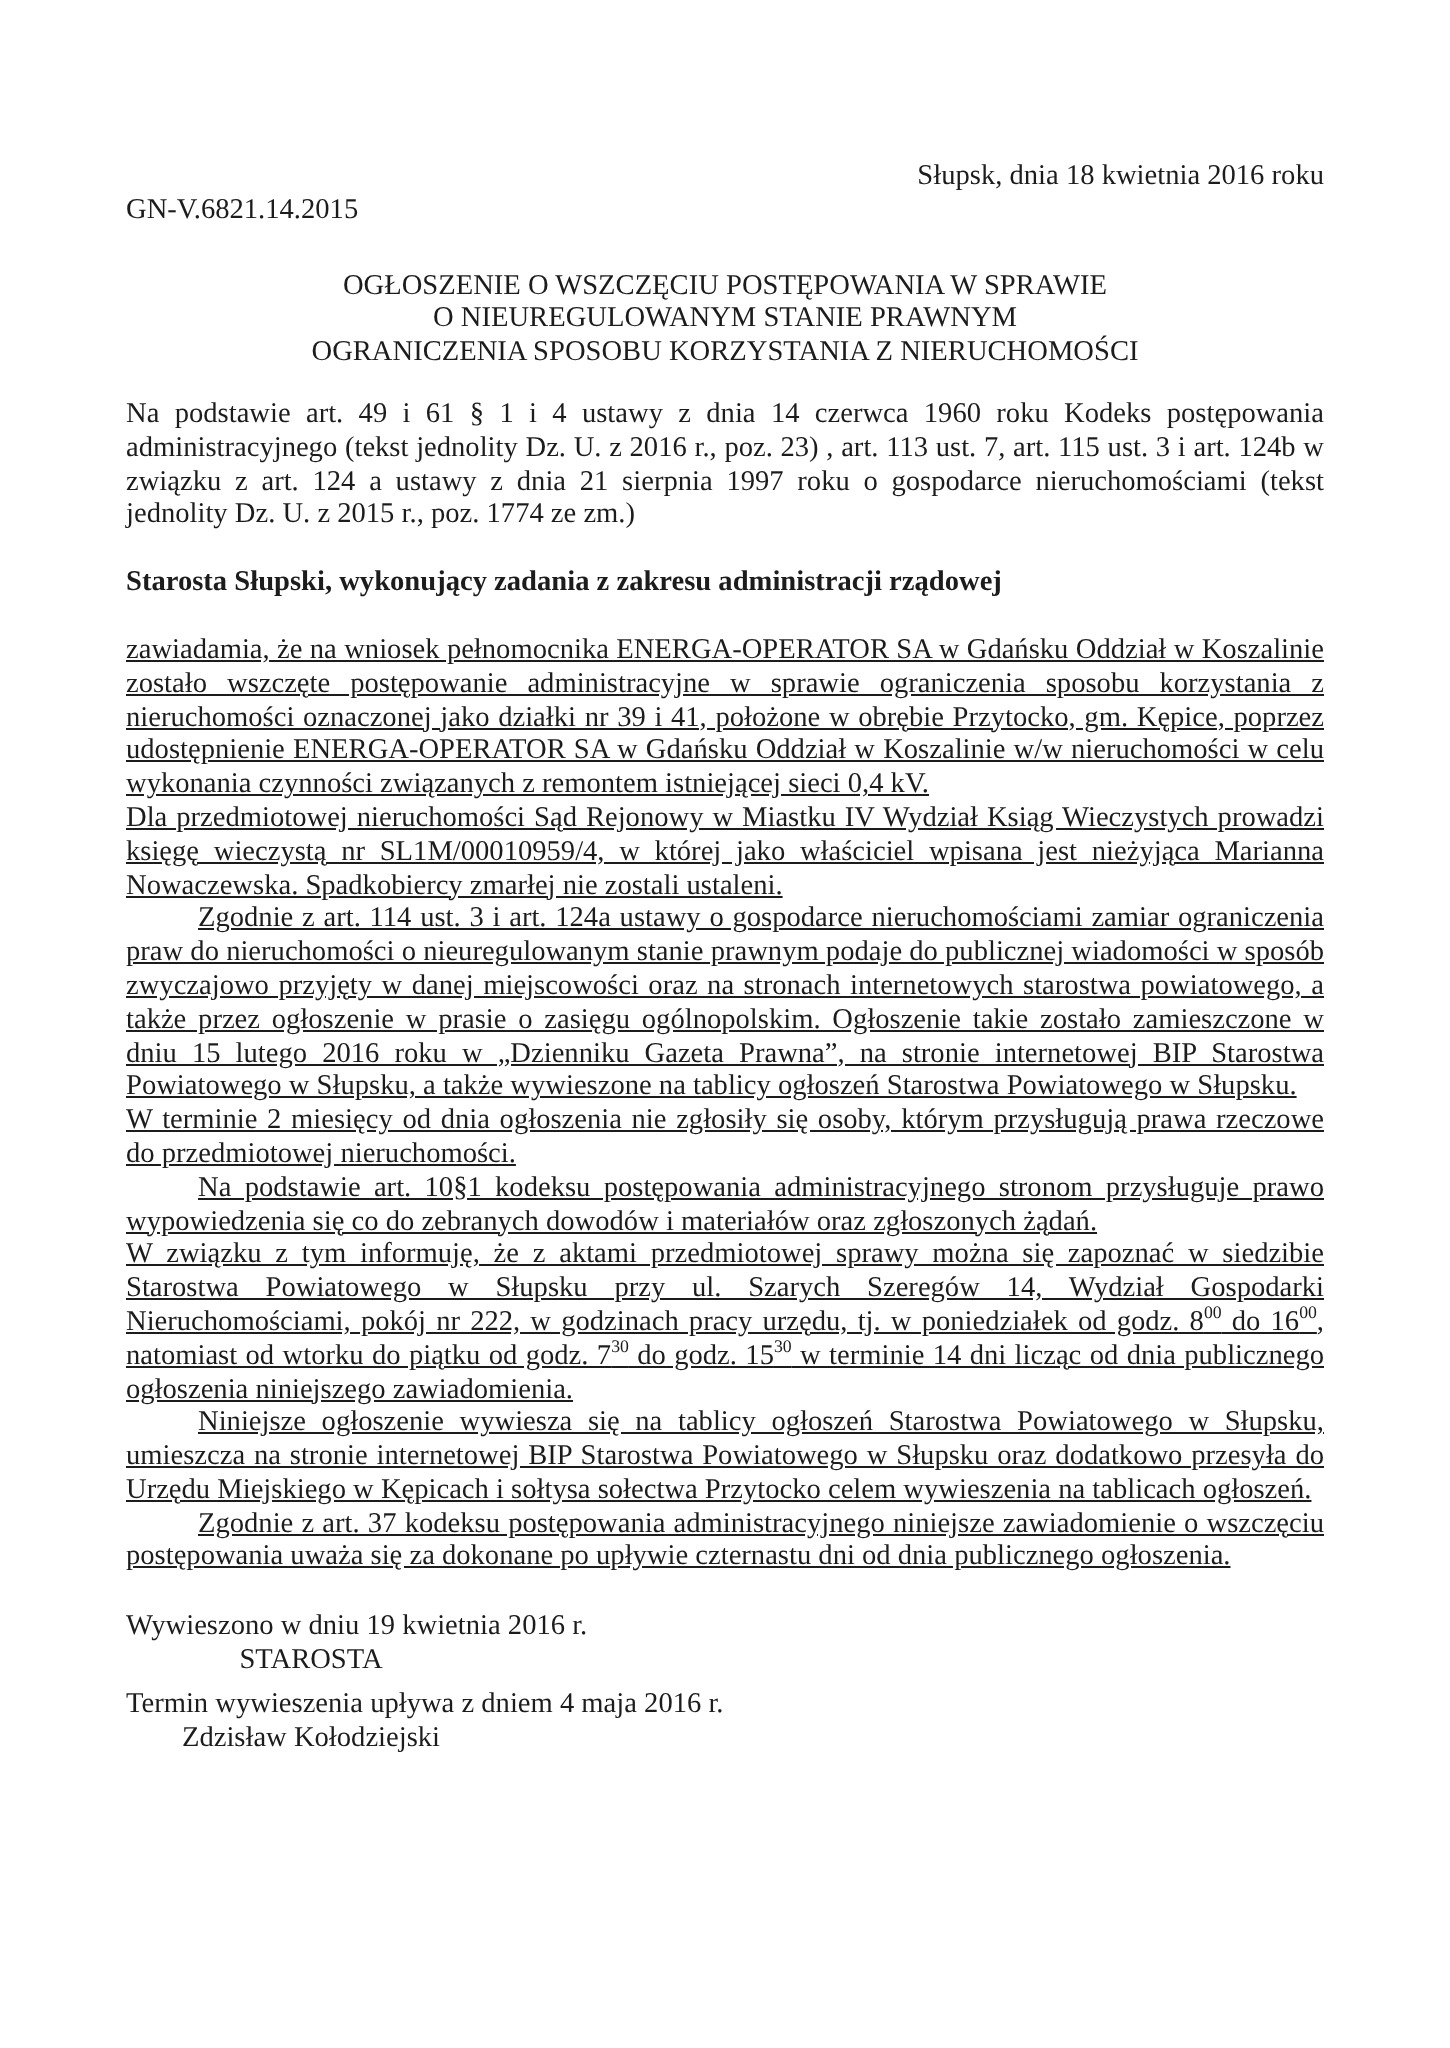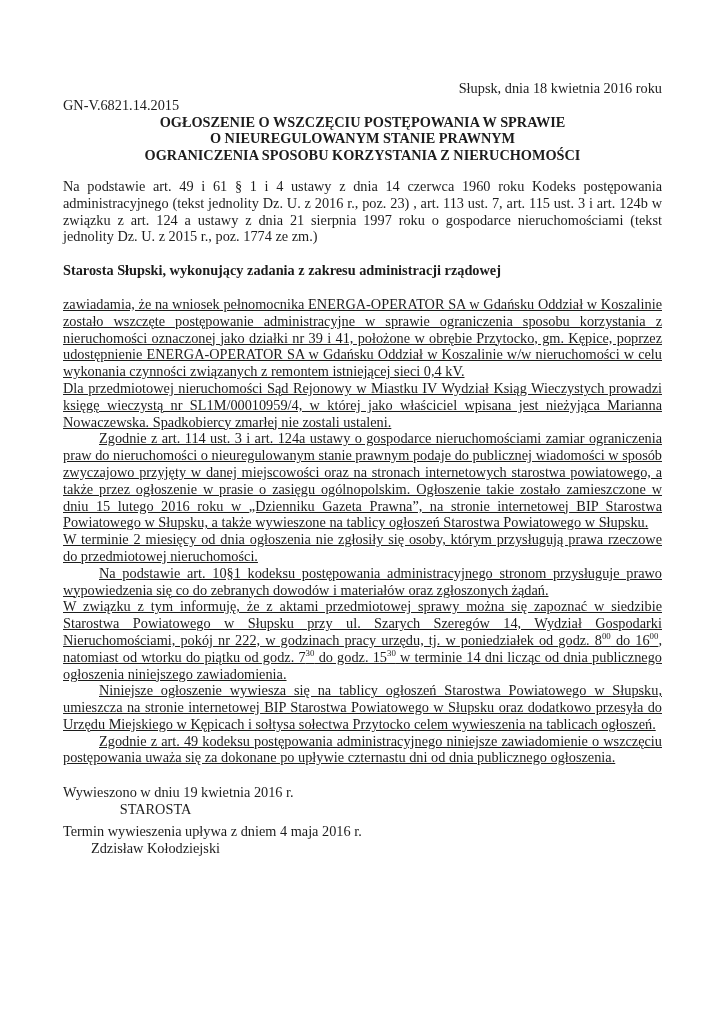--- a/index.html
+++ b/index.html
@@ -22,22 +22,23 @@
     background: #ffffff;
   }
   .date-line {
     text-align: right;
   }
   .ref-line {
     text-align: left;
     font-family: Liberation Serif, serif;
   }
   .title {
+    margin-top: 21px;
     text-align: center;
-    font-weight: bold;
+    font-weight: normal;
   }
   .para {
     margin: 0;
     text-align: justify;
   }
   .para.indent {
     text-indent: 36px;
   }
   .legal {
     margin-top: 14px;
@@ -95,21 +96,21 @@
   <div class="authority">Starosta Słupski, wykonujący zadania z zakresu administracji rządowej</div>
 
   <div class="body-block">
       <p class="para"><span>zawiadamia, że na wniosek pełnomocnika ENERGA-OPERATOR SA w Gdańsku Oddział w Koszalinie zostało wszczęte postępowanie administracyjne w sprawie ograniczenia sposobu korzystania z nieruchomości oznaczonej jako działki nr 39 i 41, położone w obrębie Przytocko, gm. Kępice, poprzez udostępnienie ENERGA-OPERATOR SA w Gdańsku Oddział w Koszalinie w/w nieruchomości w celu wykonania czynności związanych z remontem istniejącej sieci 0,4 kV.</span></p>
       <p class="para"><span>Dla przedmiotowej nieruchomości Sąd Rejonowy w Miastku IV Wydział Ksiąg Wieczystych prowadzi księgę wieczystą nr SL1M/00010959/4, w której jako właściciel wpisana jest nieżyjąca Marianna Nowaczewska. Spadkobiercy zmarłej nie zostali ustaleni.</span></p>
       <p class="para indent"><span>Zgodnie z art. 114 ust. 3 i art. 124a ustawy o gospodarce nieruchomościami zamiar ograniczenia praw do nieruchomości o nieuregulowanym stanie prawnym podaje do publicznej wiadomości w sposób zwyczajowo przyjęty w danej miejscowości oraz na stronach internetowych starostwa powiatowego, a także przez ogłoszenie w prasie o zasięgu ogólnopolskim. Ogłoszenie takie zostało zamieszczone w dniu 15 lutego 2016 roku w „Dzienniku Gazeta Prawna”, na stronie internetowej BIP Starostwa Powiatowego w Słupsku, a także wywieszone na tablicy ogłoszeń Starostwa Powiatowego w Słupsku.</span></p>
       <p class="para"><span>W terminie 2 miesięcy od dnia ogłoszenia nie zgłosiły się osoby, którym przysługują prawa rzeczowe do przedmiotowej nieruchomości.</span></p>
       <p class="para indent"><span>Na podstawie art. 10§1 kodeksu postępowania administracyjnego stronom przysługuje prawo wypowiedzenia się co do zebranych dowodów i materiałów oraz zgłoszonych żądań.</span></p>
       <p class="para"><span>W związku z tym informuję, że z aktami przedmiotowej sprawy można się zapoznać w siedzibie Starostwa Powiatowego w Słupsku przy ul. Szarych Szeregów 14, Wydział Gospodarki Nieruchomościami, pokój nr 222, w godzinach pracy urzędu, tj. w poniedziałek od godz. 8</span><sup>00</sup><span> do 16</span><sup>00</sup><span>, natomiast od wtorku do piątku od godz. 7</span><sup>30</sup><span> do godz. 15</span><sup>30</sup><span> w terminie 14 dni licząc od dnia publicznego ogłoszenia niniejszego zawiadomienia.</span></p>
       <p class="para indent"><span>Niniejsze ogłoszenie wywiesza się na tablicy ogłoszeń Starostwa Powiatowego w Słupsku, umieszcza na stronie internetowej BIP Starostwa Powiatowego w Słupsku oraz dodatkowo przesyła do Urzędu Miejskiego w Kępicach i sołtysa sołectwa Przytocko celem wywieszenia na tablicach ogłoszeń.</span></p>
-      <p class="para indent"><span>Zgodnie z art. 49 kodeksu postępowania administracyjnego niniejsze zawiadomienie o wszczęciu postępowania uważa się za dokonane po upływie czternastu dni od dnia publicznego ogłoszenia.</span></p>
+      <p class="para indent"><span>Zgodnie z art. 37 kodeksu postępowania administracyjnego niniejsze zawiadomienie o wszczęciu postępowania uważa się za dokonane po upływie czternastu dni od dnia publicznego ogłoszenia.</span></p>
     </div>
 
   <div class="footer">
     <div class="footer-row">
       <span>Wywieszono w dniu 19 kwietnia 2016 r.</span>
       <span class="sig">STAROSTA</span>
     </div>
     <div class="footer-row">
       <span>Termin wywieszenia upływa z dniem 4 maja 2016 r.</span>
       <span class="sig">Zdzisław Kołodziejski</span>

